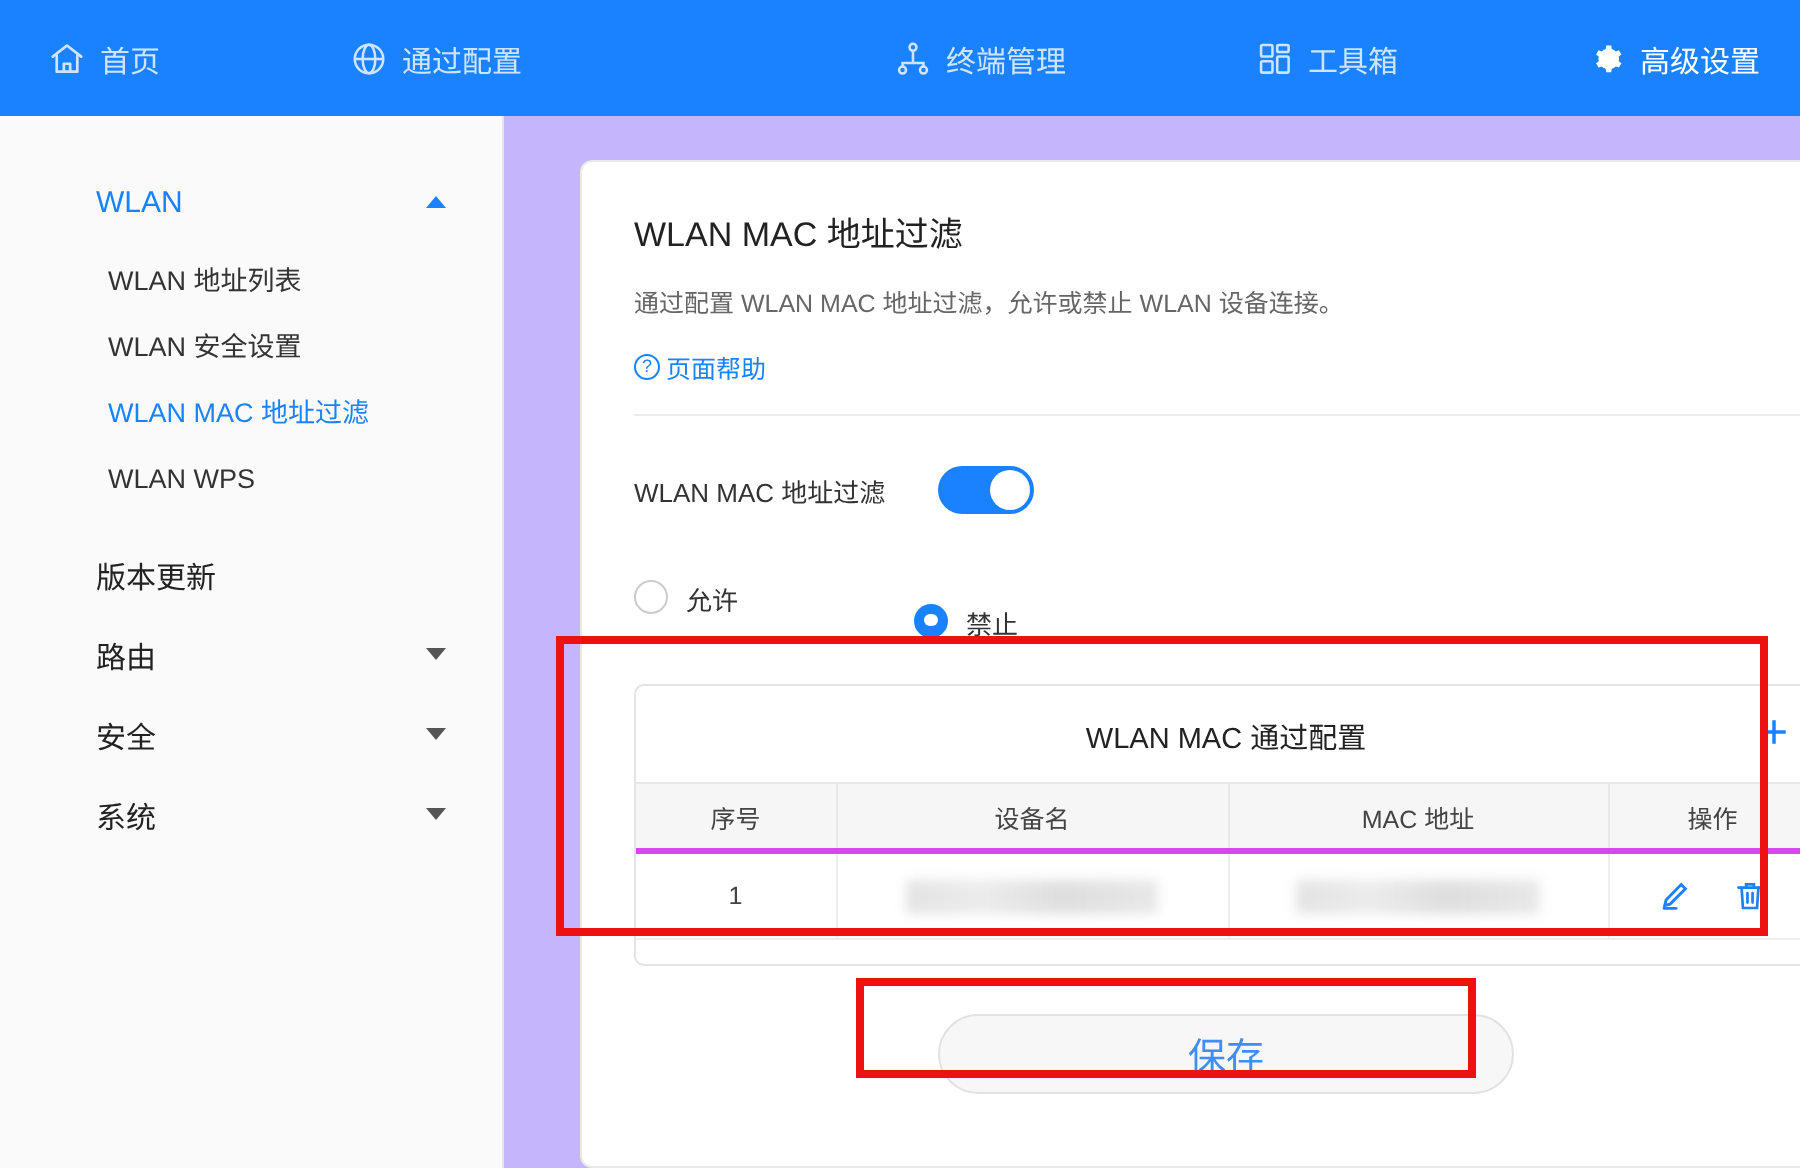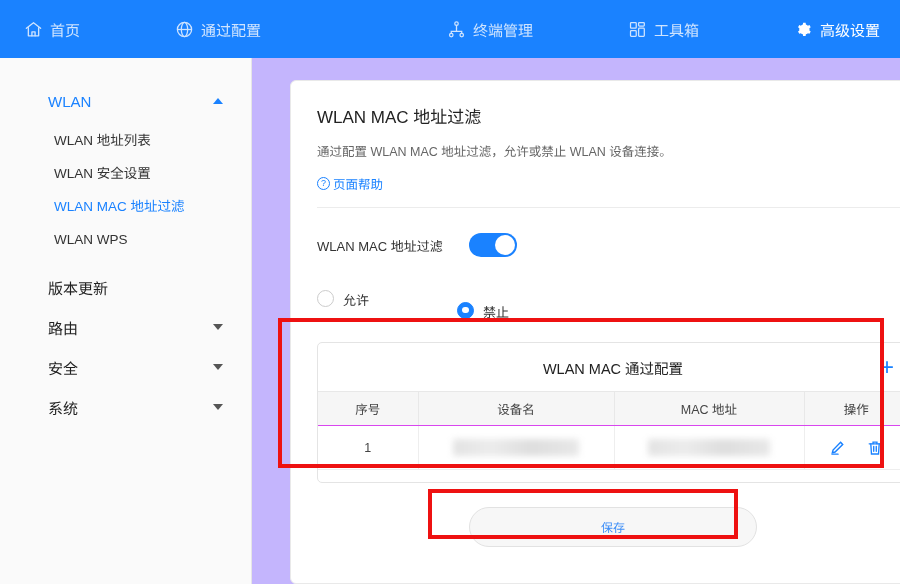--- a/index.html
+++ b/index.html
@@ -247,21 +247,21 @@
     border-collapse: collapse;
     table-layout: fixed;
   }
   table.mac-table th {
     background: #f6f6f6;
     font-weight: 400;
     font-size: 12.5px;
     color: #444444;
     height: 34px;
     border-top: 1px solid #e8e8e8;
-    border-bottom: 1px solid #d946ef;
+    border-bottom: 3px solid #d946ef;
     border-right: 1px solid #e8e8e8;
     text-align: center;
   }
   table.mac-table th:last-child { border-right: none; }
   table.mac-table td {
     height: 44px;
     font-size: 12.5px;
     color: #444444;
     text-align: center;
     border-bottom: 1px solid #eeeeee;
@@ -302,21 +302,21 @@
     display: flex;
     justify-content: center;
   }
   .save-btn {
     width: 288px;
     height: 40px;
     border-radius: 20px;
     background: #f7f7f7;
     border: 1px solid #e2e2e2;
     color: #3d8ef7;
-    font-size: 12px;
+    font-size: 19px;
     display: flex;
     align-items: center;
     justify-content: center;
     cursor: pointer;
     font-family: inherit;
     user-select: none;
   }
 
   
   .anno {

